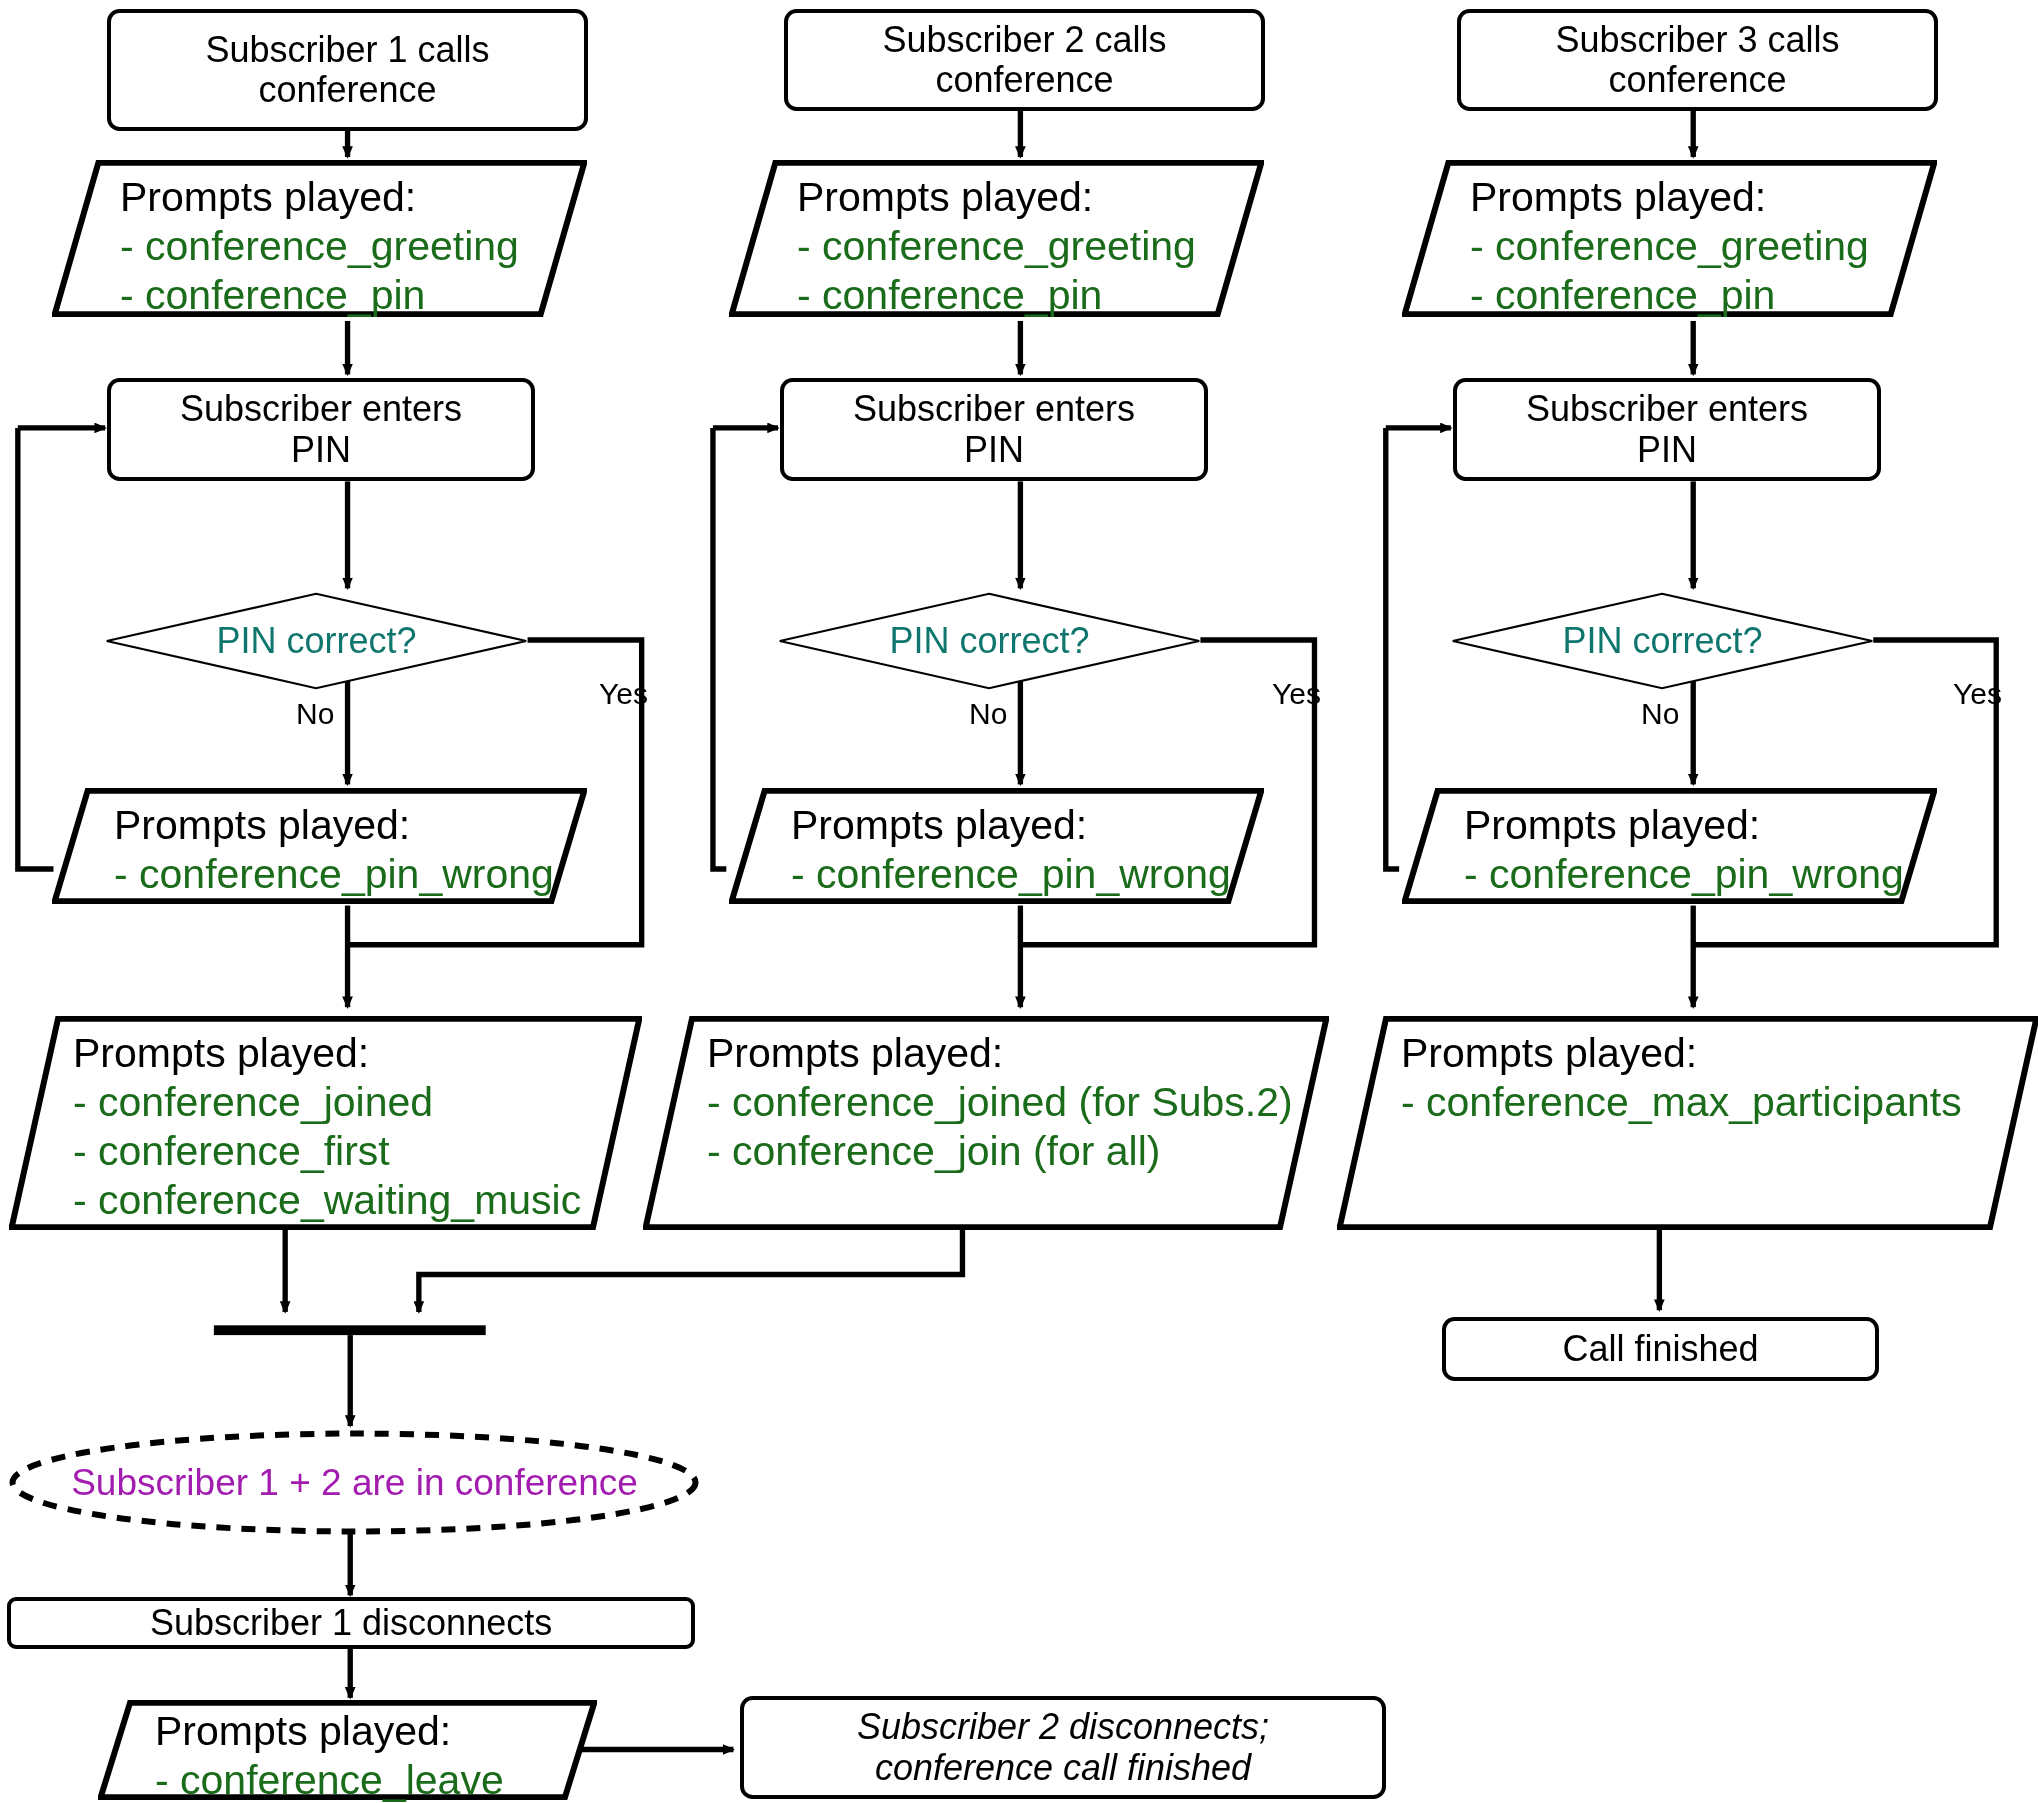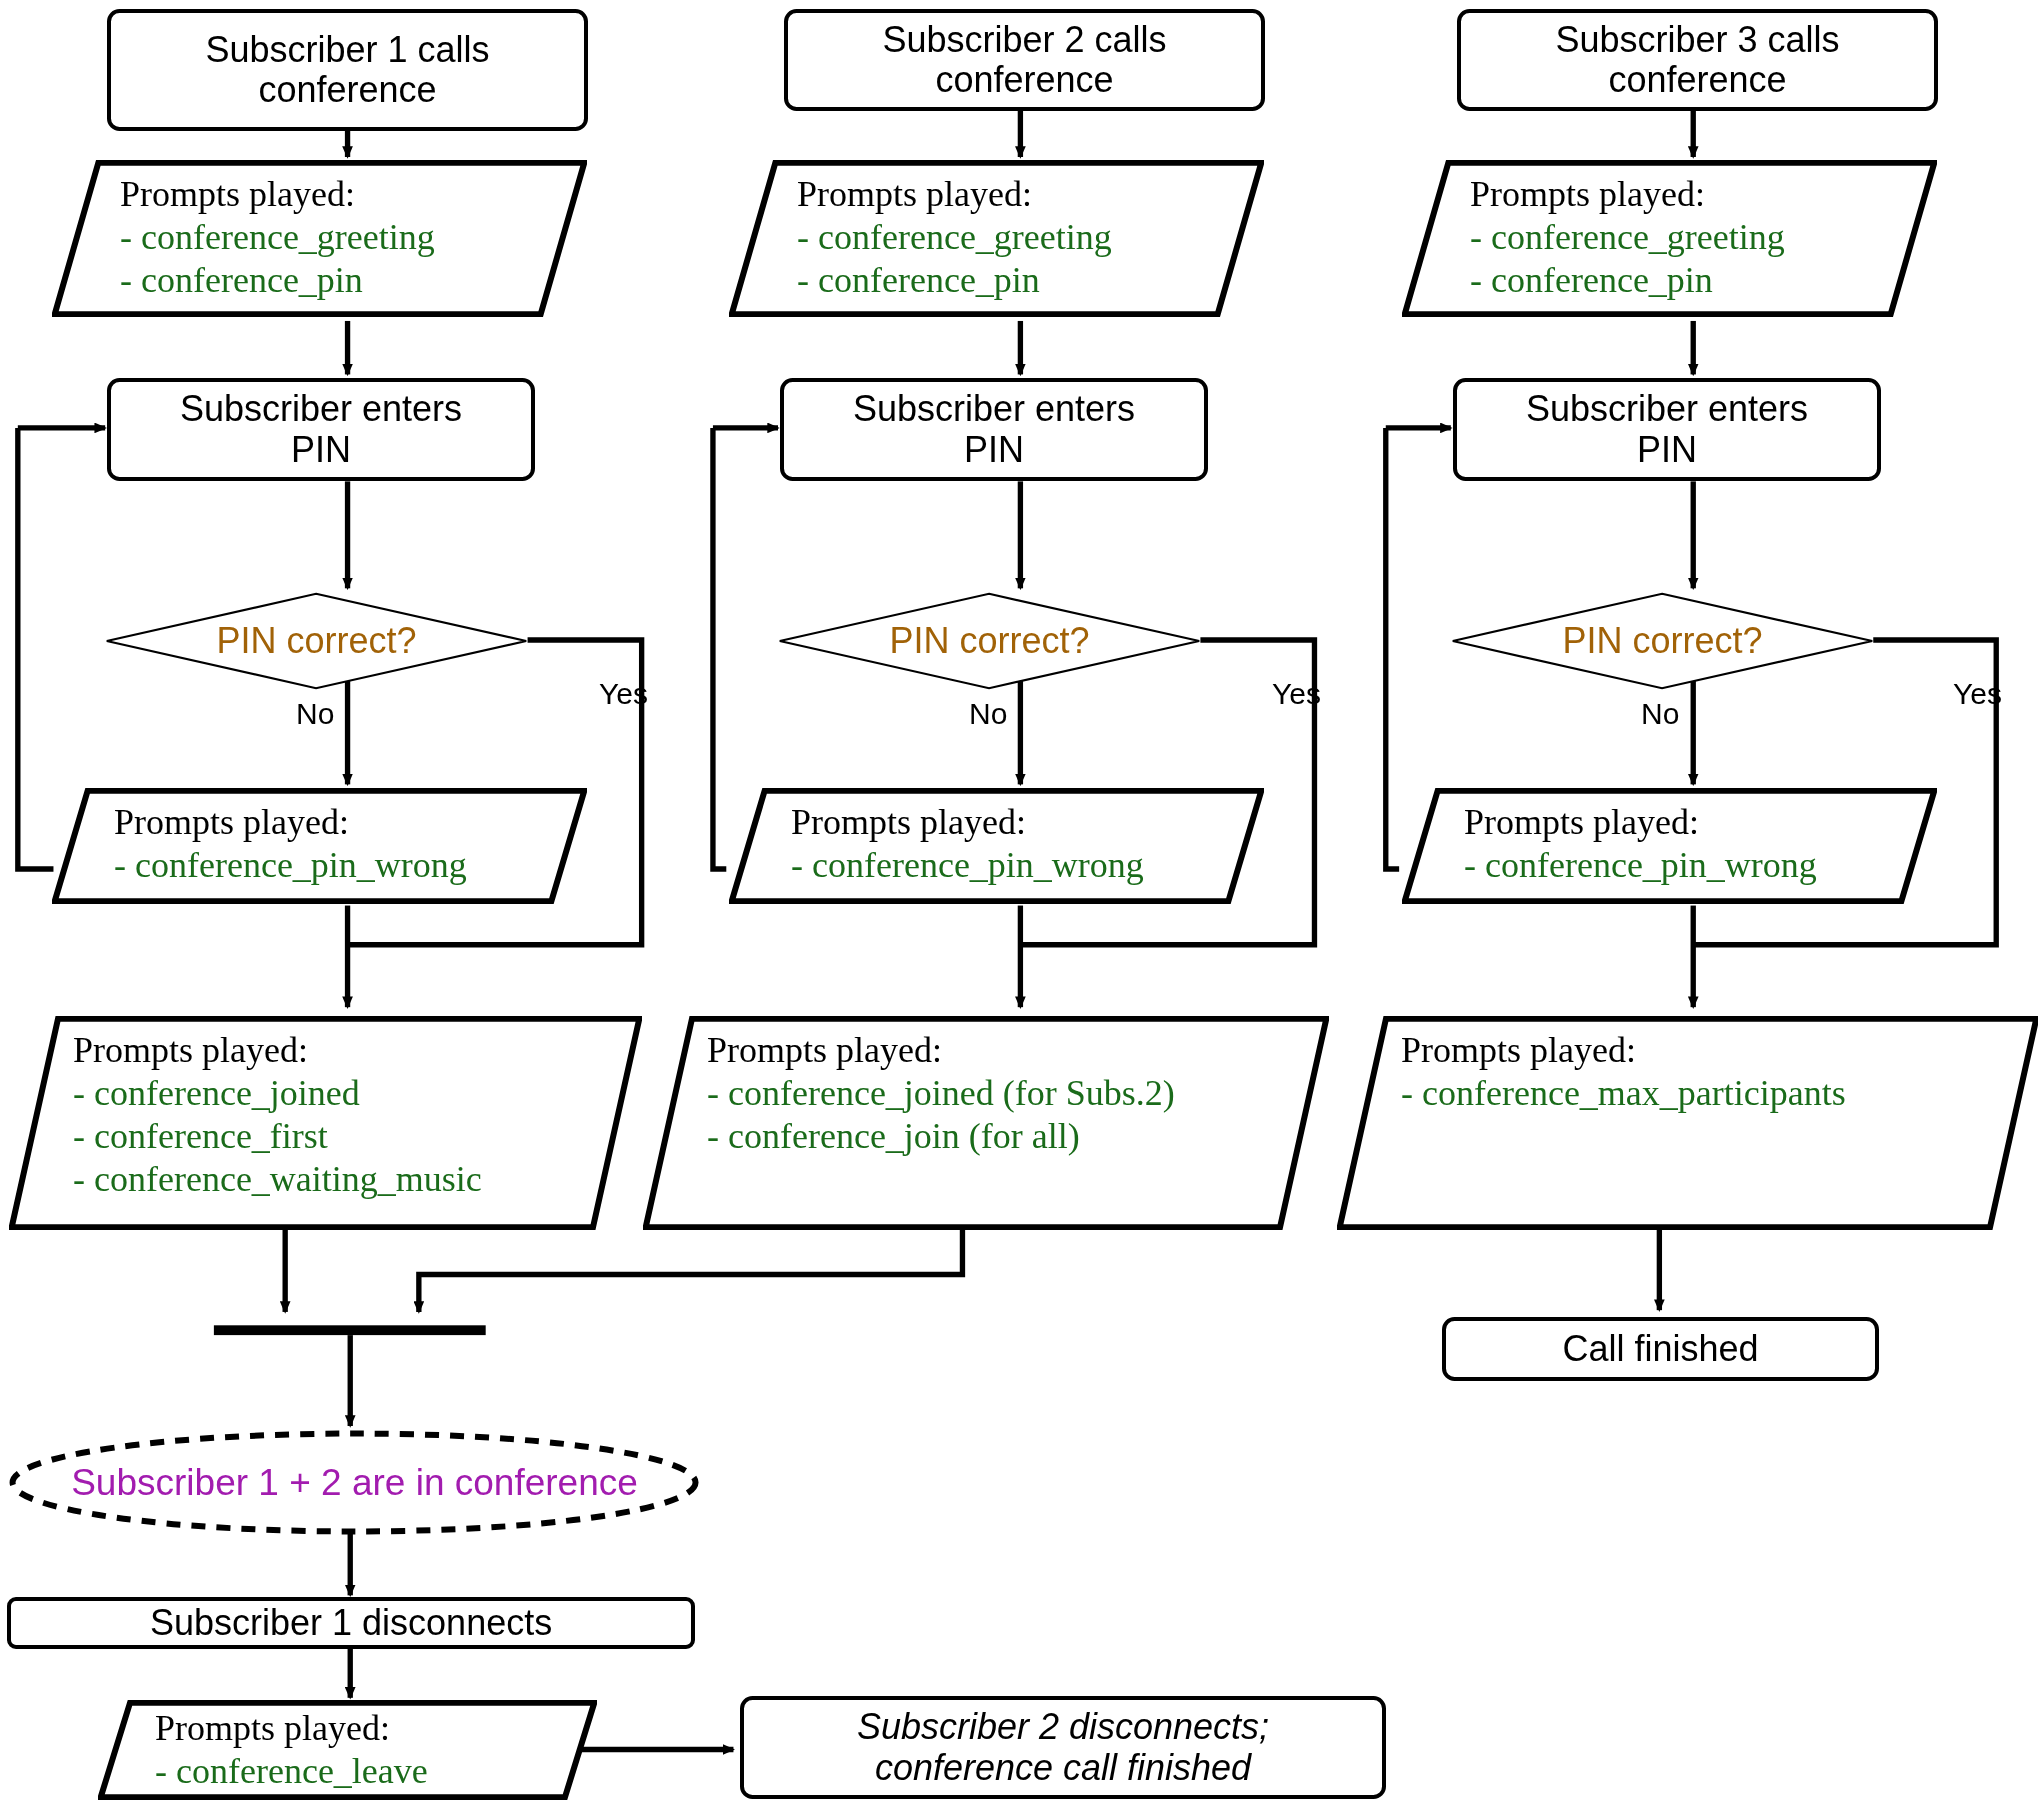--- a/index.html
+++ b/index.html
@@ -9,27 +9,27 @@
   .node{position:absolute;box-sizing:border-box;}
   
   .rrect{border:4.5px solid #000;border-radius:12.5px;background:#fff;
          display:flex;align-items:center;justify-content:center;text-align:center;}
   .rrect .txt{font-size:36px;color:#000;line-height:1.12;white-space:pre-line;}
   
   .para{position:absolute;}
   .para .shape{position:absolute;left:0;top:0;width:100%;height:100%;}
   .para .body{position:absolute;left:0;top:0;width:100%;height:100%;
               box-sizing:border-box;padding:12.5px 0 0 0;}
-  .para .line{font-size:36px;line-height:1.20;color:#000;white-space:pre;font-family:Liberation Serif, serif;}
+  .para .line{font-size:41px;line-height:1.20;color:#000;white-space:pre;}
   .para .line.g{color:#1a6b1a;}
   
   .diamond{position:absolute;}
   .diamond .dtxt{position:absolute;left:0;top:0;width:100%;height:100%;
                  display:flex;align-items:center;justify-content:center;
-                 font-size:36px;color:#a16207;}
+                 font-size:36px;color:#0f766e;}
   
   .ellipse{position:absolute;}
   .ellipse .etxt{position:absolute;left:0;top:0;width:100%;height:100%;
                  display:flex;align-items:center;justify-content:center;
                  font-size:37px;color:#a21caf;text-align:right;}
   
   .elabel{position:absolute;font-size:30px;color:#000;}
 </style>
 </head>
 <body>

